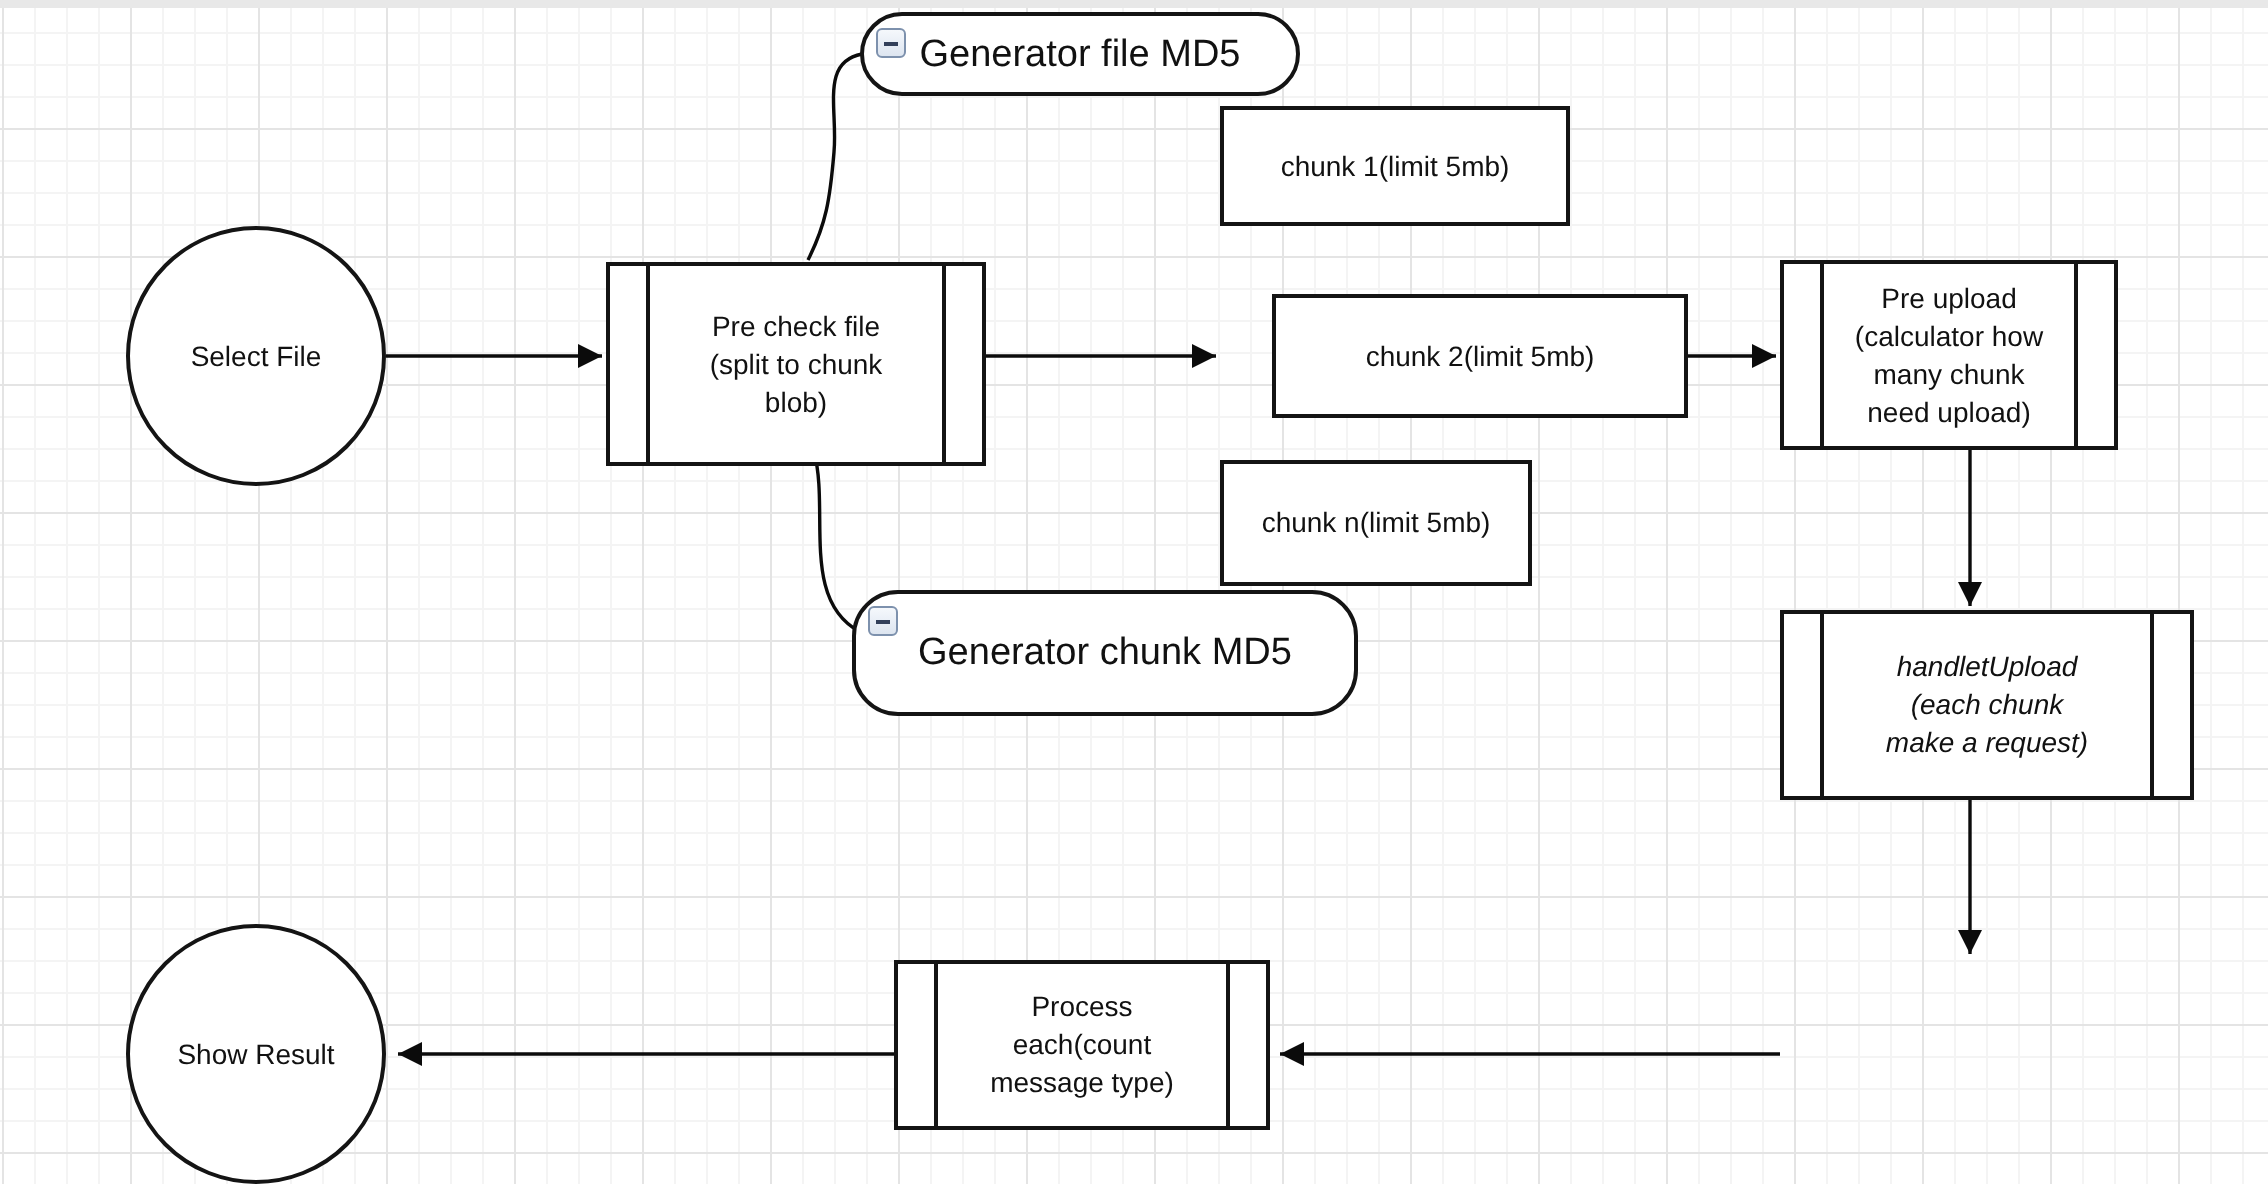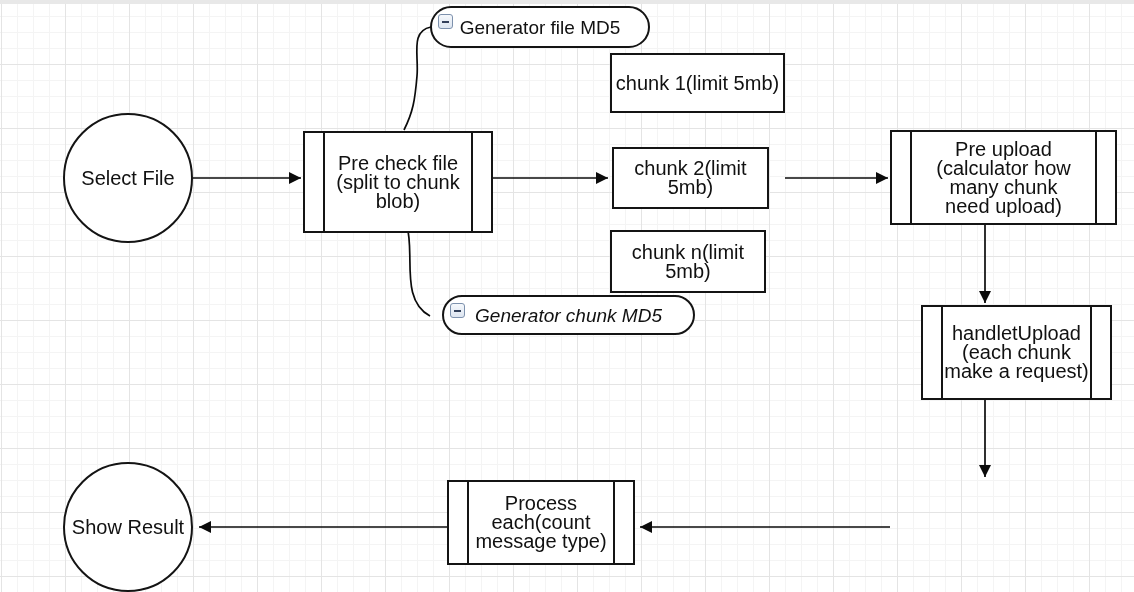--- a/index.html
+++ b/index.html
@@ -13,21 +13,21 @@
       linear-gradient(#f4f4f4 1px, transparent 1px),
       linear-gradient(90deg,#f4f4f4 1px, transparent 1px);
     background-size:64px 64px,64px 64px,16px 16px,16px 16px;
     background-position:0 0,1px 0,0 0,1px 0;
   }
   .top-strip{position:absolute;left:0;top:0;width:1134px;height:4px;background:#e8e8e8;z-index:5;}
   svg.wires{position:absolute;left:0;top:0;z-index:1;pointer-events:none;}
   .shape{
     position:absolute;box-sizing:border-box;background:#fff;border:2px solid #141414;
     display:flex;align-items:center;justify-content:center;text-align:center;
-    font-size:20px;line-height:19px;color:#111;z-index:2;
+    font-size:14px;line-height:19px;color:#111;z-index:2;
   }
   .circle{border-radius:50%;}
   .pill{border-radius:23px;font-size:19px;}
   .process::before,.process::after{
     content:"";position:absolute;top:0;bottom:0;width:0;border-left:2px solid #141414;
   }
   .process::before{left:18px;}
   .process::after{right:18px;}
   .lines span{display:block;}
   .collapse{
@@ -76,43 +76,43 @@
 
   <div class="shape pill" style="left:430px;top:6px;width:220px;height:42px;">
     <div class="collapse"></div>
     <span>Generator file MD5</span>
   </div>
 
   <div class="shape" style="left:610px;top:53px;width:175px;height:60px;">
     <span>chunk 1(limit 5mb)</span>
   </div>
 
-  <div class="shape" style="left:612px;top:147px;width:157px;height:62px;">
+  <div class="shape" style="left:636px;top:147px;width:208px;height:62px;">
     <span>chunk 2(limit 5mb)</span>
   </div>
 
   <div class="shape" style="left:610px;top:230px;width:156px;height:63px;">
     <span>chunk n(limit 5mb)</span>
   </div>
 
-  <div class="shape pill" style="left:442px;top:295px;width:253px;height:40px;font-style:italic;">
+  <div class="shape pill" style="left:426px;top:295px;width:253px;height:63px;">
     <div class="collapse"></div>
     <span>Generator chunk MD5</span>
   </div>
 
-  <div class="shape process" style="left:890px;top:130px;width:227px;height:95px;">
+  <div class="shape process" style="left:890px;top:130px;width:169px;height:95px;">
     <div class="lines">
       <span>Pre upload</span>
       <span>(calculator how</span>
       <span>many chunk</span>
       <span>need upload)</span>
     </div>
   </div>
 
-  <div class="shape process" style="left:921px;top:305px;width:191px;height:95px;">
+  <div class="shape process" style="left:890px;top:305px;width:207px;height:95px;font-style:italic;">
     <div class="lines">
       <span>handletUpload</span>
       <span>(each chunk</span>
       <span>make a request)</span>
     </div>
   </div>
 
 
   <div class="shape process" style="left:447px;top:480px;width:188px;height:85px;">
     <div class="lines">

